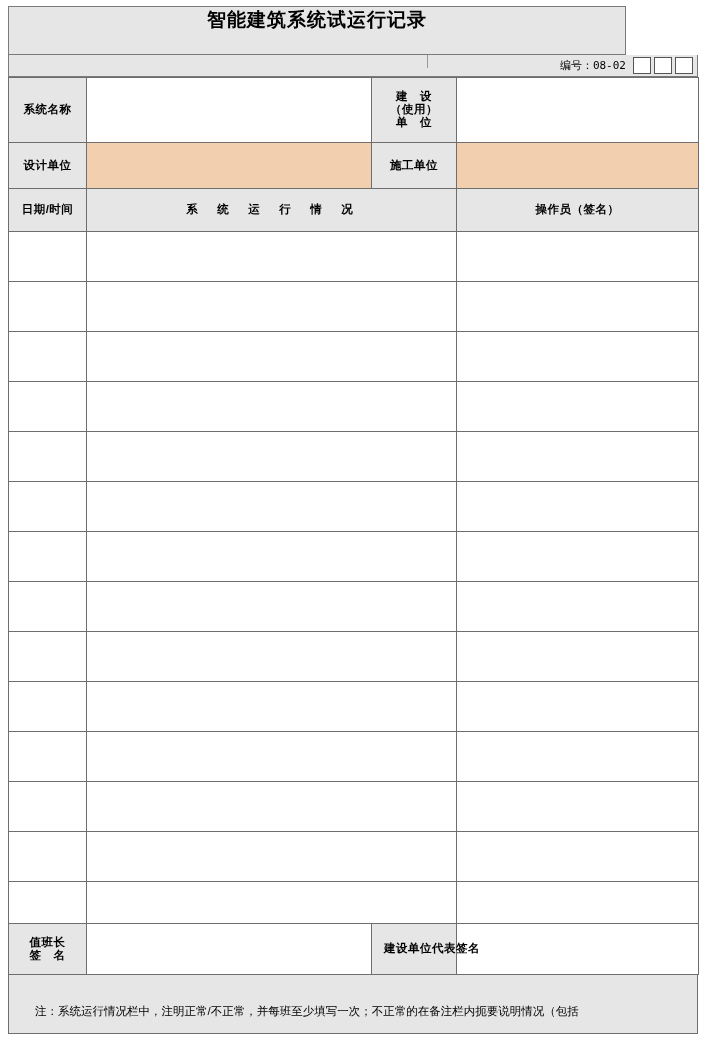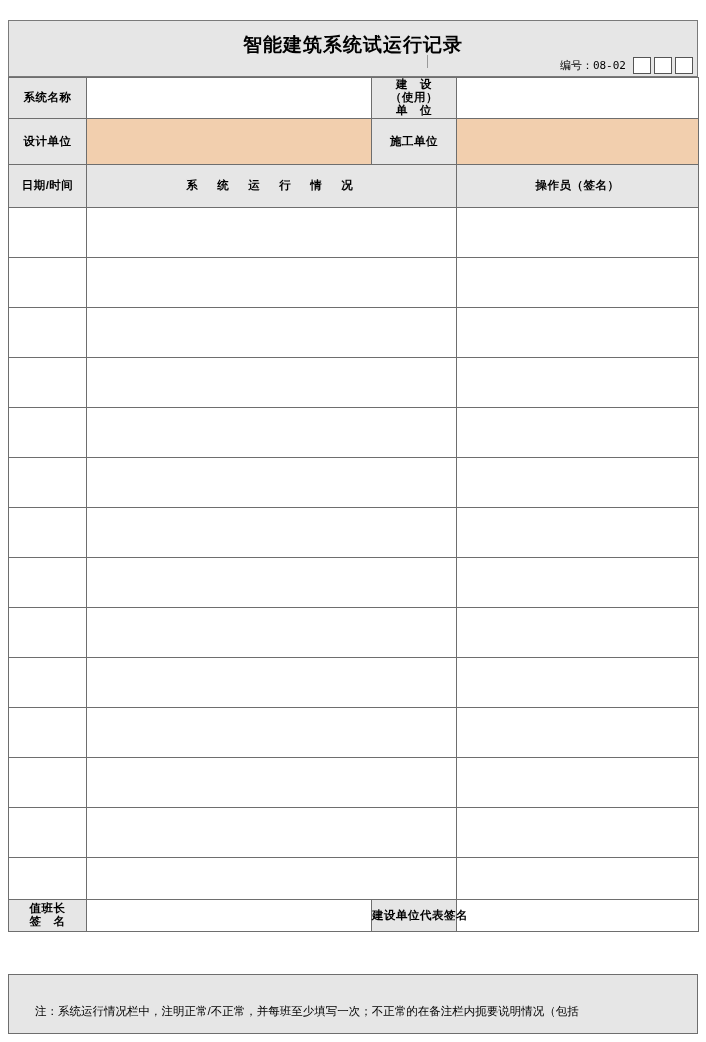--- a/index.html
+++ b/index.html
@@ -18,28 +18,27 @@
     position: relative;
     width: 706px;
     height: 1042px;
     box-sizing: border-box;
   }
 
   
   .title-bar {
     position: absolute;
     left: 8px;
-    top: 20px;
-    width: 690px;
+    top: 6px;
+    width: 618px;
     height: 49px;
     background: #e6e6e6;
     border: 1px solid #7a7a7a;
     box-sizing: border-box;
     display: flex;
-    align-items: center;
     justify-content: center;
   }
   .title-text {
     font-size: 19px;
     font-weight: bold;
     letter-spacing: 1px;
     color: #000;
   }
 
   
@@ -93,21 +92,21 @@
     position: absolute;
     left: 8px;
     top: 77px;
     width: 690px;
     border-collapse: collapse;
     table-layout: fixed;
   }
   table.main td {
     border: 1px solid #6e6e6e;
     font-size: 11.5px;
-    padding: 0;
+    padding: 12px;
     vertical-align: middle;
     box-sizing: border-box;
   }
   .c-head {
     background: #e6e6e6;
     text-align: center;
     font-weight: bold;
     letter-spacing: 0.5px;
   }
   .c-fill {

